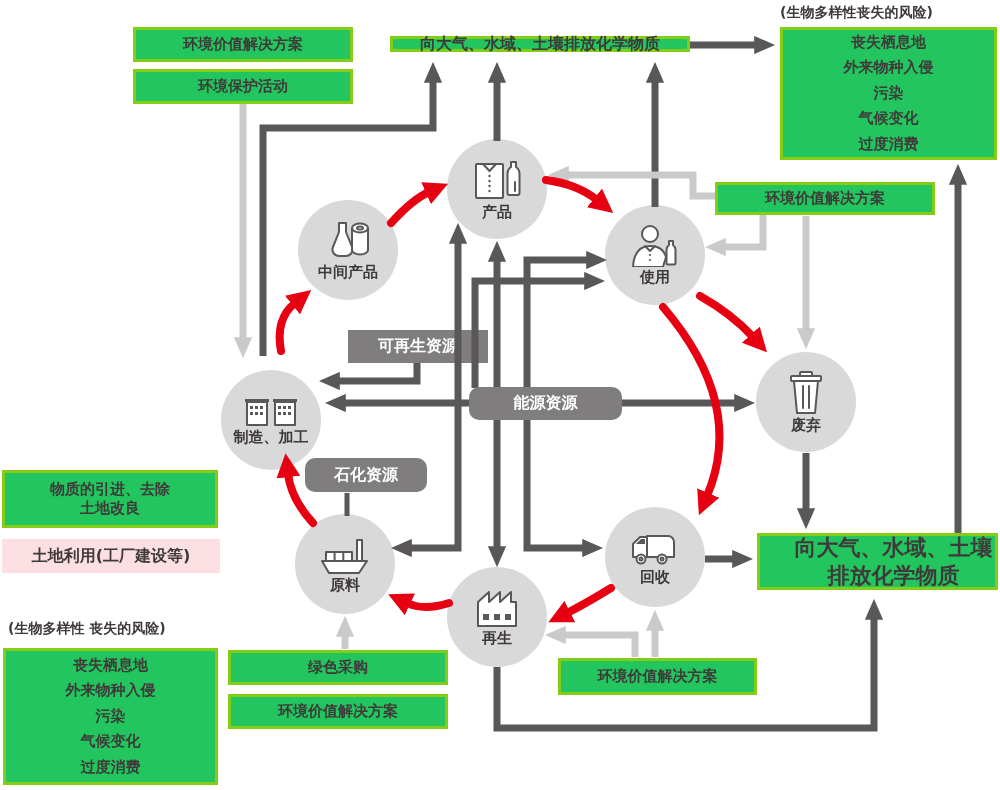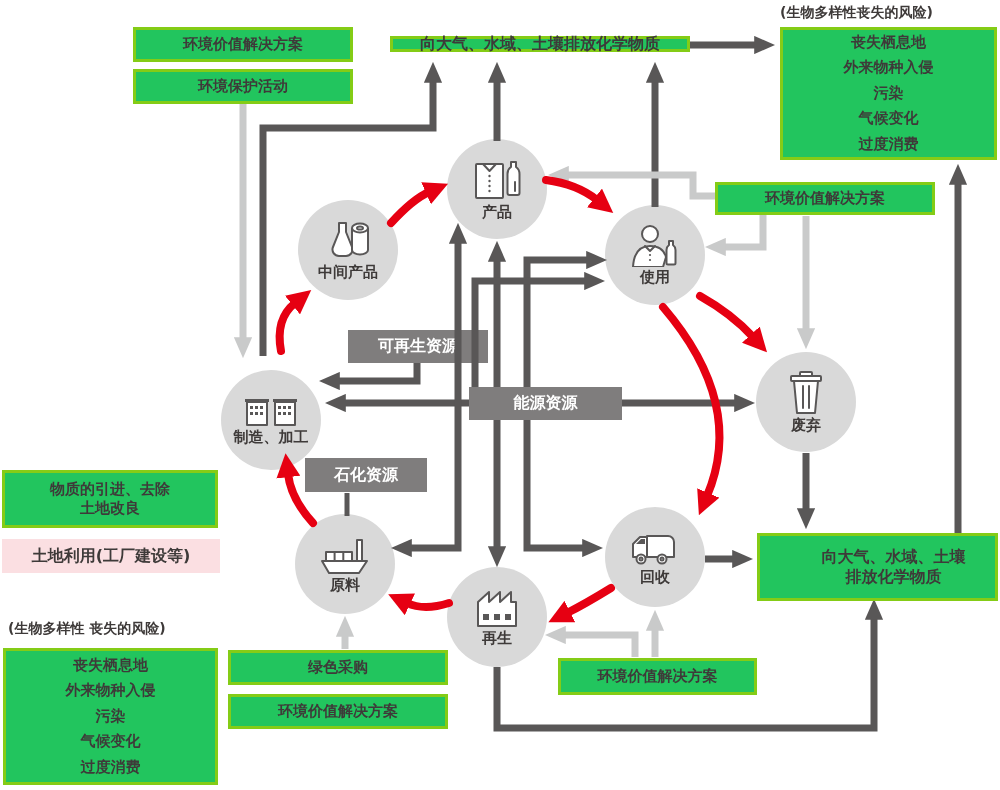--- a/index.html
+++ b/index.html
@@ -9,21 +9,21 @@
   
   .wbox{background:#22c55e;border:3px solid #84cc16;display:flex;align-items:center;justify-content:center;
         font-weight:bold;font-size:15px;text-align:center;line-height:1.25;z-index:6;}
   .wbox.multi{flex-direction:column;}
   .risklist{flex-direction:column;justify-content:center;font-size:15px;line-height:1.7;}
   .caption{font-weight:bold;font-size:14px;z-index:6;}
   .pinkbox{background:#fbdfe2;border:none;}
   
   .dbox{background:#7f7d7d;color:#fff;display:flex;align-items:center;justify-content:center;
         font-weight:bold;font-size:16px;}
-  .dbox.over{z-index:6;} .dbox.under{z-index:1;}
+  .dbox.over{z-index:6;border-radius:10px;} .dbox.under{z-index:1;}
   
   .node{width:100px;height:100px;border-radius:50%;background:#d9d9d9;z-index:2;
         display:flex;flex-direction:column;align-items:center;justify-content:center;}
   .node .ic{margin-top:2px;}
   .nlabel{font-weight:bold;font-size:15px;margin-top:1px;white-space:nowrap;}
   #arrows{position:absolute;left:0;top:0;z-index:5;}
   .ik{fill:#fff;stroke:#595757;stroke-width:2;stroke-linejoin:round;}
   .ikl{fill:none;stroke:#595757;stroke-width:2;stroke-linejoin:round;stroke-linecap:round;}
   .ikf{fill:#595757;stroke:none;}
 </style>
@@ -221,21 +221,21 @@
     <span>外来物种入侵</span>
     <span>污染</span>
     <span>气候变化</span>
     <span>过度消费</span>
   </div>
 
   <div class="wbox abs" style="left:715px;top:182px;width:220px;height:33px;">
     <span>环境价值解决方案</span>
   </div>
 
-  <div class="wbox multi abs" style="left:757px;top:533px;width:241px;height:68px;font-size:16px;padding-left:32px;">
+  <div class="wbox multi abs" style="left:757px;top:533px;width:241px;height:57px;font-size:22px;padding-left:32px;">
     <span>向大气、水域、土壤</span>
     <span>排放化学物质</span>
   </div>
 
   <div class="wbox abs" style="left:558px;top:658px;width:199px;height:37px;">
     <span>环境价值解决方案</span>
   </div>
 
   <div class="wbox abs" style="left:228px;top:650px;width:220px;height:35px;">
     <span>绿色采购</span>

